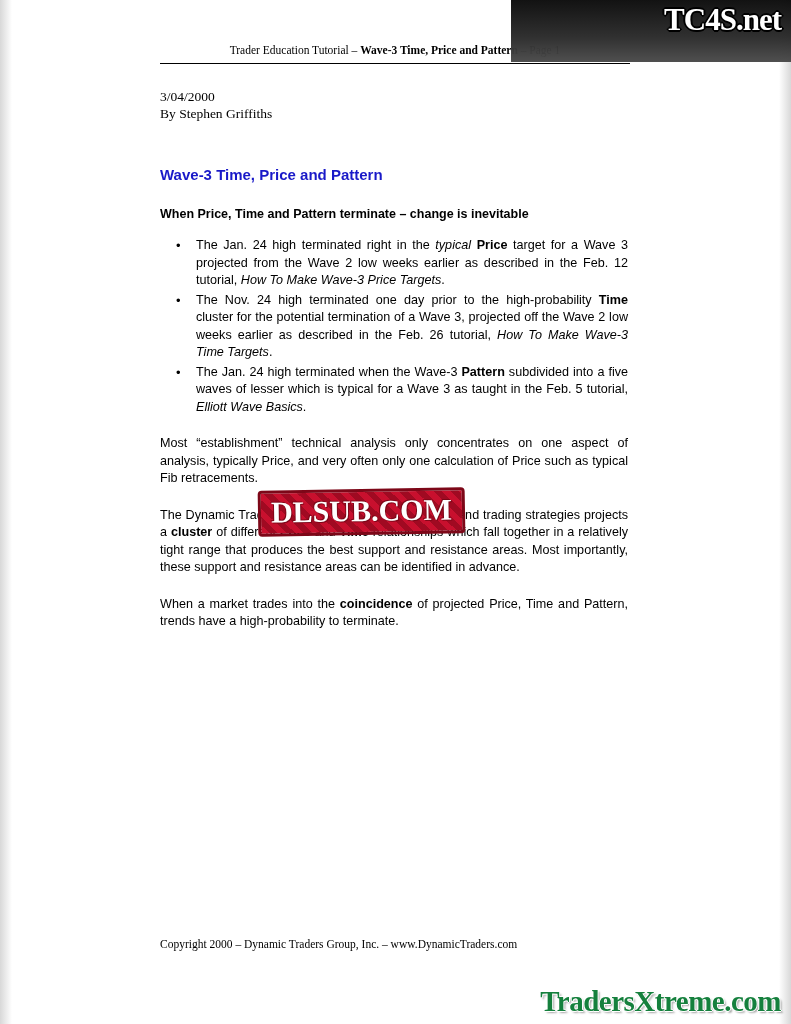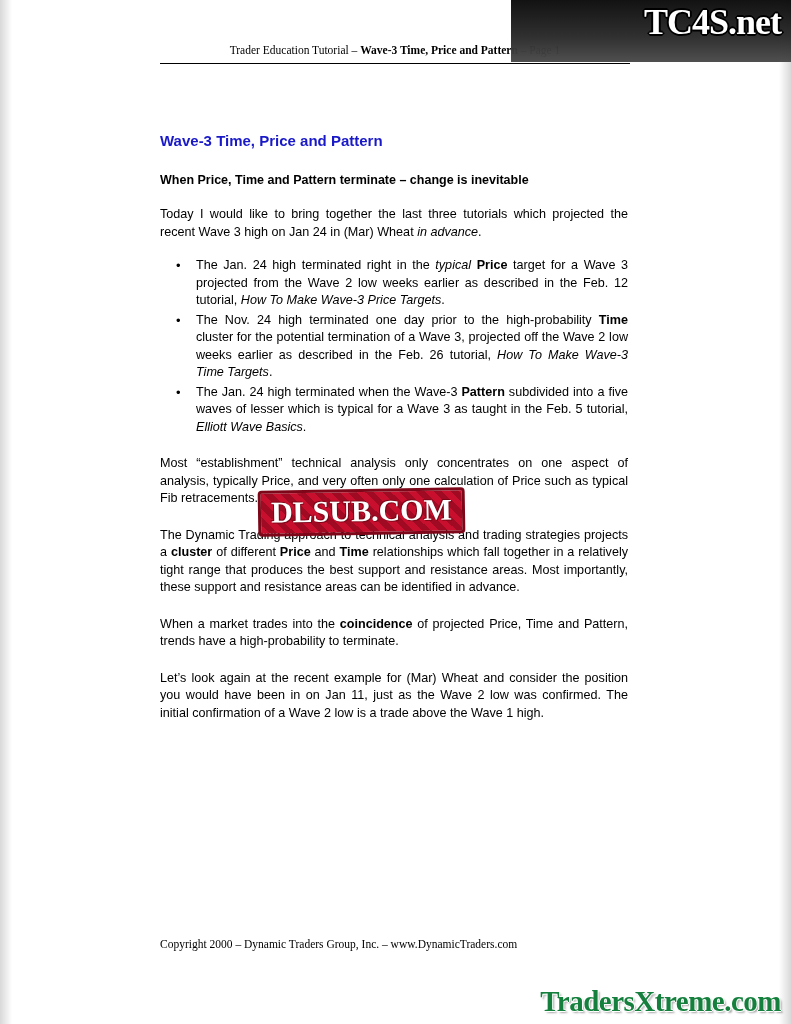--- a/index.html
+++ b/index.html
@@ -16,21 +16,21 @@
     overflow: hidden;
   }
 
   
   .wm-tc4s {
     position: absolute;
     top: 4px;
     right: 10px;
     font-family: "Liberation Serif", serif;
     font-weight: bold;
-    font-size: 36px;
+    font-size: 31px;
     line-height: 1;
     color: #ffffff;
     text-shadow:
        2px 0 0 #000, -2px 0 0 #000, 0 2px 0 #000, 0 -2px 0 #000,
        1px 1px 0 #000, -1px -1px 0 #000, 1px -1px 0 #000, -1px 1px 0 #000;
     letter-spacing: -1px;
     z-index: 30;
   }
   .wm-tc4s-bg {
     position: absolute;
@@ -194,39 +194,39 @@
 
 <div class="page">
 
   <div class="header">
     <span>Trader Education Tutorial – </span><span class="hdr-bold">Wave-3 Time, Price and Pattern</span><span> – Page 1</span>
   </div>
   <div class="header-rule"></div>
 
   <div class="content">
 
+    <p class="byline">3/04/2000</p>
+    <p class="byline">By Stephen Griffiths</p>
 
     <h2 class="section-title">Wave-3 Time, Price and Pattern</h2>
     <h3 class="subhead">When Price, Time and Pattern terminate – change is inevitable</h3>
 
-    <p class="body"><span>Today I would like to bring together the last three tutorials which projected the recent Wave 3 high on Jan 24 in (Mar) Wheat </span><span class="it">in advance</span><span>.</span></p>
 
     <ul class="bullets">
       <li><span>The Jan. 24 high terminated right in the </span><span class="it">typical</span><span> </span><span class="bd">Price</span><span> target for a Wave 3 projected from the Wave 2 low weeks earlier as described in the Feb. 12 tutorial, </span><span class="it">How To Make Wave-3 Price Targets</span><span>.</span></li>
       <li><span>The Nov. 24 high terminated one day prior to the high-probability </span><span class="bd">Time</span><span> cluster for the potential termination of a Wave 3, projected off the Wave 2 low weeks earlier as described in the Feb. 26 tutorial, </span><span class="it">How To Make Wave-3 Time Targets</span><span>.</span></li>
       <li><span>The Jan. 24 high terminated when the Wave-3 </span><span class="bd">Pattern</span><span> subdivided into a five waves of lesser which is typical for a Wave 3 as taught in the Feb. 5 tutorial, </span><span class="it">Elliott Wave Basics</span><span>.</span></li>
     </ul>
 
     <p class="body">Most “establishment” technical analysis only concentrates on one aspect of analysis, typically Price, and very often only one calculation of Price such as typical Fib retracements.</p>
 
     <p class="body"><span>The Dynamic Trading approach to technical analysis and trading strategies projects a </span><span class="bd">cluster</span><span> of different </span><span class="bd">Price</span><span> and </span><span class="bd">Time</span><span> relationships which fall together in a relatively tight range that produces the best support and resistance areas. Most importantly, these support and resistance areas can be identified in advance.</span></p>
 
     <p class="body"><span>When a market trades into the </span><span class="bd">coincidence</span><span> of projected Price, Time and Pattern, trends have a high-probability to terminate.</span></p>
 
-    <p class="body">Let’s look again at the recent example for (Mar) Wheat and consider the position you would have been in on Jan 11, just as the Wave 2 low was confirmed. The initial confirmation of a Wave 2 low is a trade above the Wave 1 high.</p>
 
   </div>
 
   <div class="footer">Copyright 2000 – Dynamic Traders Group, Inc. – www.DynamicTraders.com</div>
 </div>
 
 <div class="wm-tc4s-bg"></div>
 <div class="wm-tc4s">TC4S.net</div>
 <div class="wm-dlsub">DLSUB.COM</div>
 <div class="wm-txtreme">TradersXtreme.com</div>

